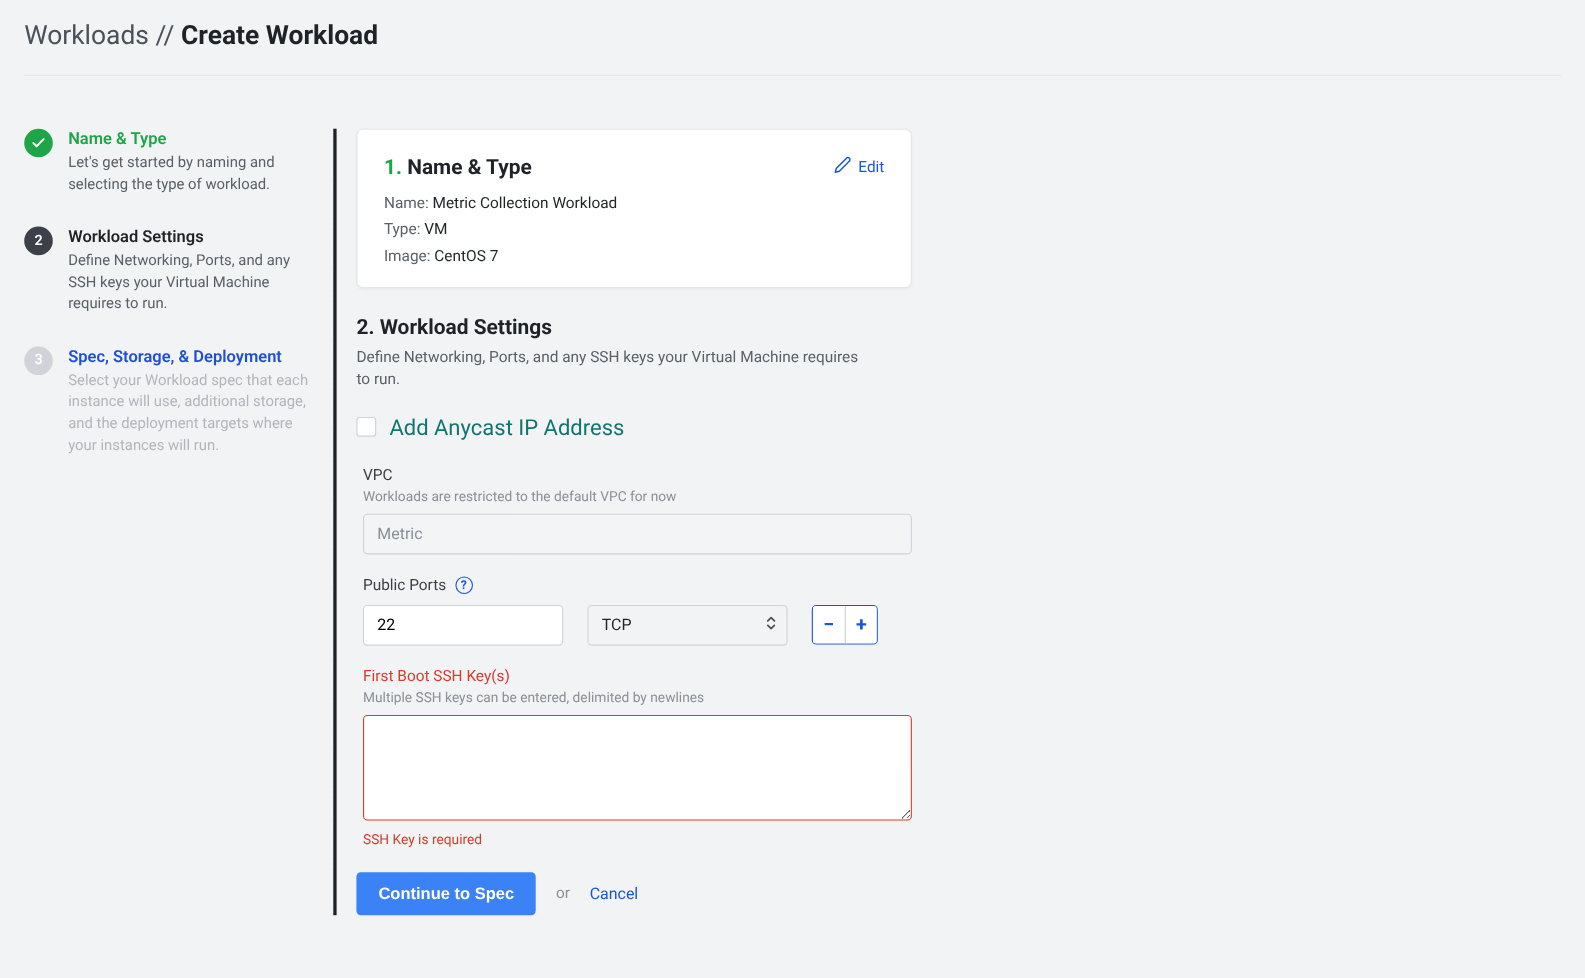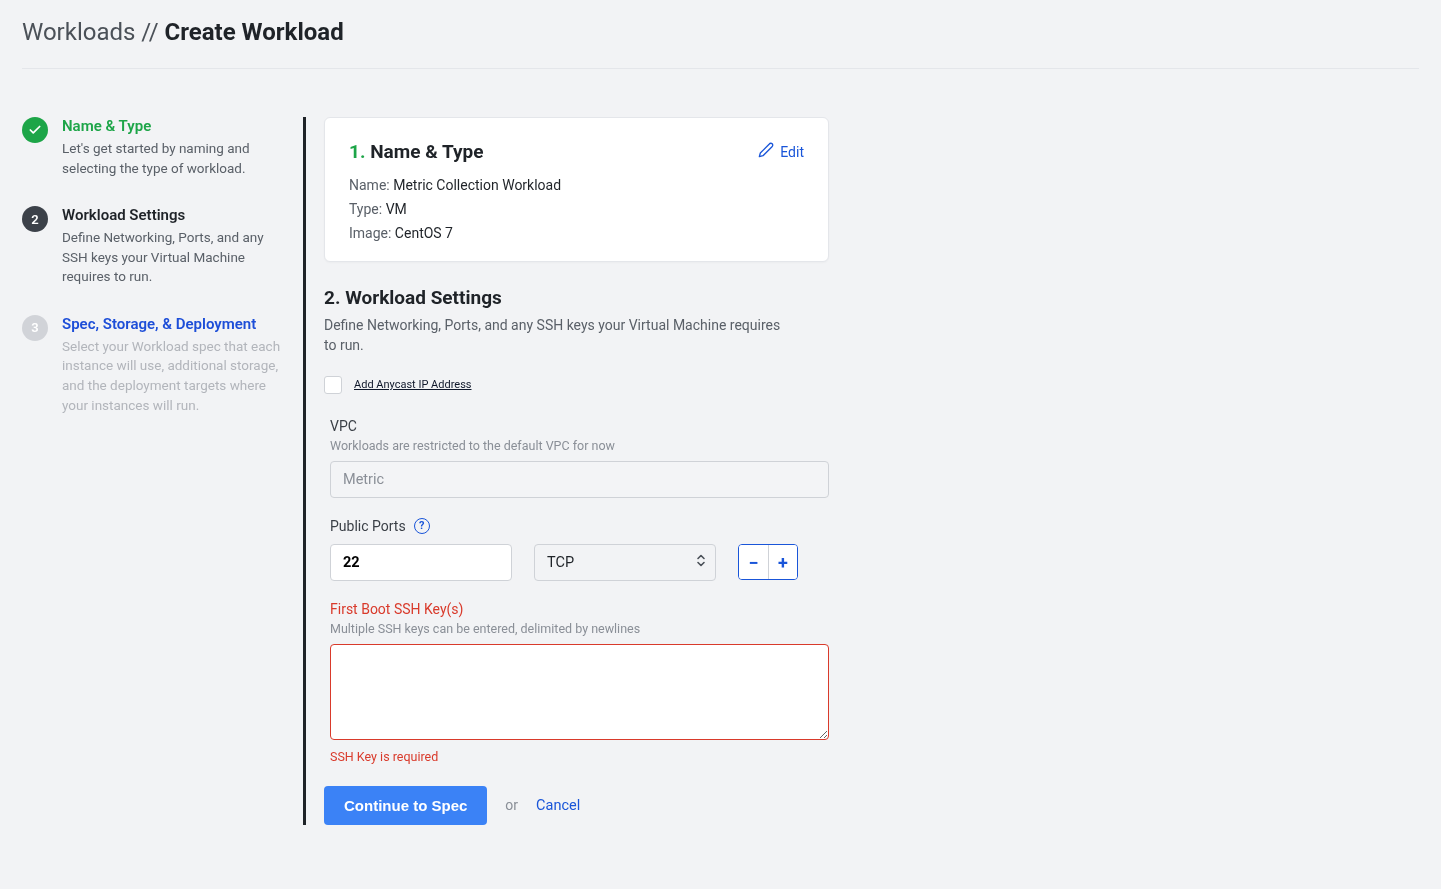--- a/index.html
+++ b/index.html
@@ -54,38 +54,38 @@
   .kv .k { color: #5a6068; }
 
   .section-h { font-size: 19px; font-weight: 700; margin-bottom: 6px; }
   .section-desc { color: #5a6068; font-size: 14px; line-height: 1.45; margin-bottom: 20px; max-width: 460px; }
 
   .check-row { display: flex; align-items: center; margin-bottom: 24px; }
   .chk {
     width: 18px; height: 18px; border: 1px solid #cfd2d7; border-radius: 3px;
     margin-right: 12px; background: #fff; cursor: pointer;
   }
-  .chk-label { color: #0f172a; font-size: 11px; text-decoration: underline; }
+  .chk-label { color: #0f766e; font-size: 20px; }
 
   .field-block { margin-bottom: 20px; }
   .field-label { font-size: 14px; color: #3a3f46; margin-bottom: 4px; }
   .field-label.error { color: #d93a2b; }
   .field-help { font-size: 12.5px; color: #8a8f97; margin-bottom: 8px; }
   .field-help.error { color: #d93a2b; margin-top: 6px; margin-bottom: 0; }
 
   .text-input, .disabled-input, .select-input, .textarea-input {
     width: 100%; border: 1px solid #cfd2d7; border-radius: 4px;
     padding: 9px 12px; font-size: 14.5px; font-family: inherit;
   }
   .disabled-input { background: #f3f4f6; color: #8a8f97; }
   .textarea-input { min-height: 96px; resize: both; }
   .textarea-input.err { border-color: #d93a2b; }
 
   .port-row { display: flex; gap: 22px; align-items: center; }
-  .port-num { width: 182px; font-weight: bold; }
+  .port-num { width: 182px; }
   .port-sel { width: 182px; position: relative; }
   .select-wrap { position: relative; }
   .select-caret {
     position: absolute; right: 10px; top: 50%; transform: translateY(-50%);
     pointer-events: none; font-size: 12px; color: #4b5158;
   }
   .btn-group { display: flex; border: 1px solid #1955d9; border-radius: 4px; overflow: hidden; }
   .icon-btn {
     width: 29px; height: 34px; display: flex; align-items: center; justify-content: center;
     color: #1955d9; background: #fff; cursor: pointer; font-size: 18px; font-weight: 700;

